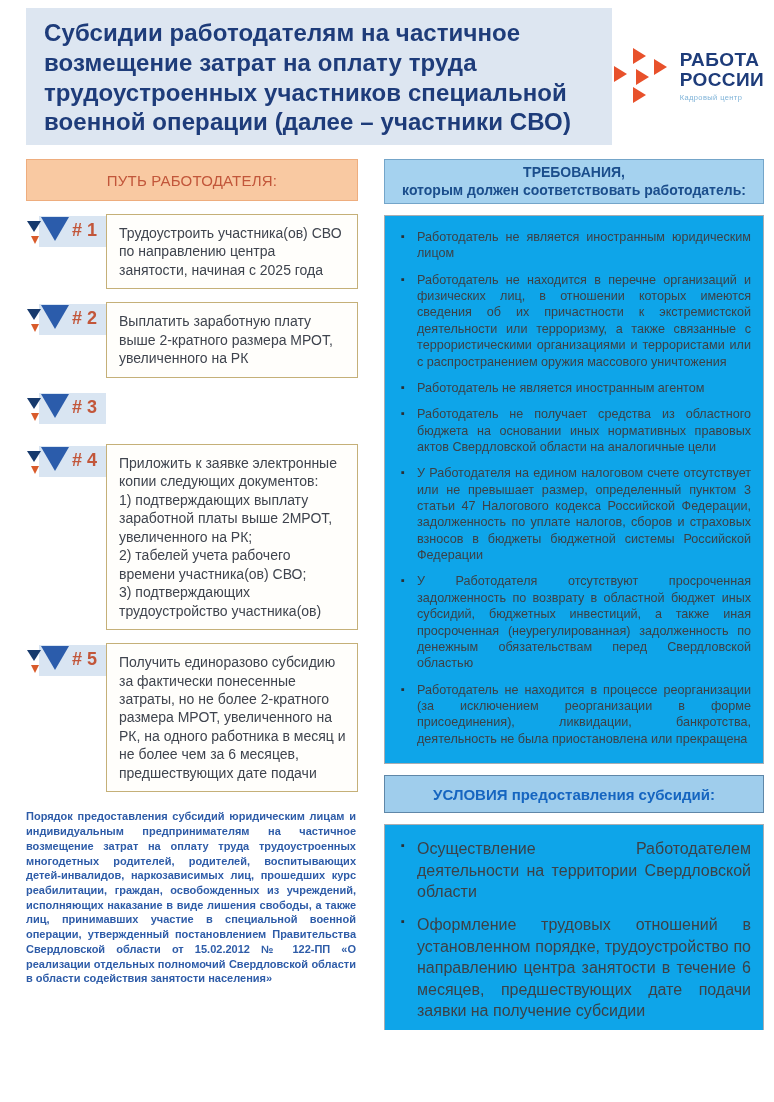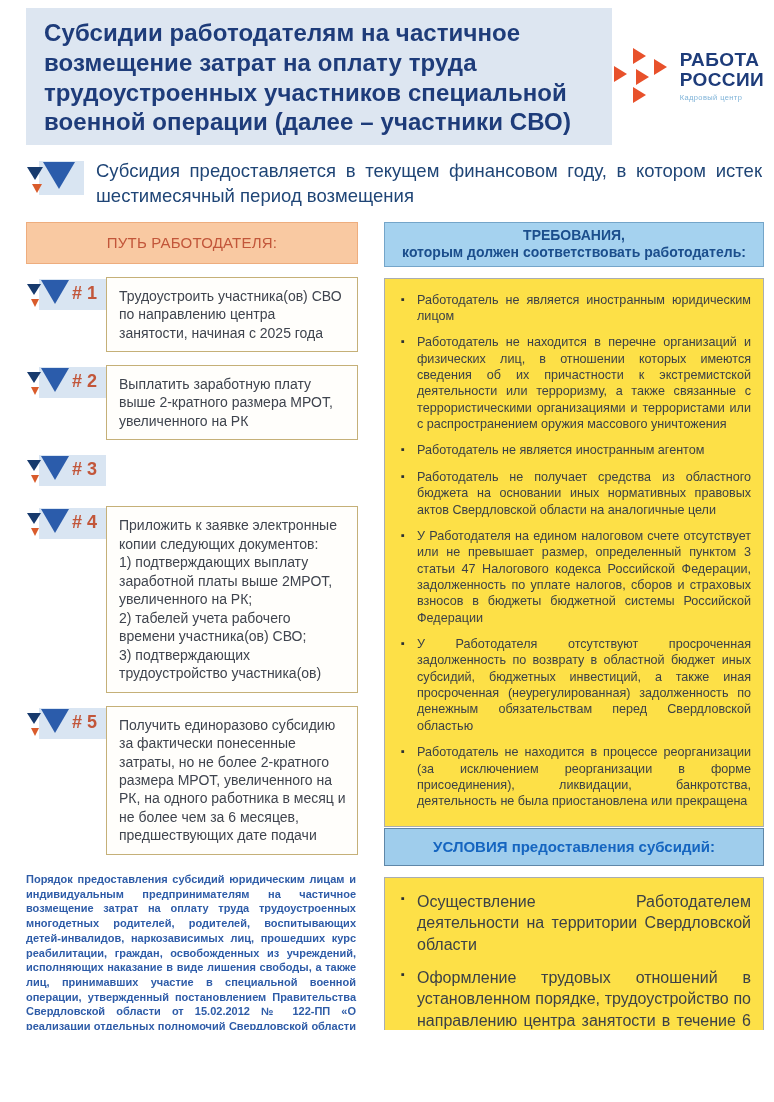--- a/index.html
+++ b/index.html
@@ -59,28 +59,28 @@
   .step-box { flex:1; background:#fffefb; border:1px solid #c5b078; padding:9px 10px 9px 12px;
       color:#3f444e; font-size:14px; line-height:1.32; white-space:pre-line; }
 
   .footnote { margin-top:17px; color:#2e5ca8; font-weight:700; font-size:11px;
       line-height:1.34; text-align:justify; padding-right:2px; }
 
   .right-header { background:#a5d2ef; border:1px solid #74a5c9; min-height:42px;
       display:flex; flex-direction:column; align-items:center; justify-content:center;
       color:#1b4e8c; font-weight:700; font-size:14px; line-height:1.25; text-align:center; padding:4px 6px; }
 
-  .req-box, .cond-box { background:#fde047; border:1px solid #a9adb2; padding:13px 12px 6px 12px; margin-top:11px; }
+  .req-box, .cond-box { background:#0ea5e9; border:1px solid #a9adb2; padding:13px 12px 6px 12px; margin-top:11px; }
   .req-box ul, .cond-box ul { list-style:none; }
   .req-box li, .cond-box li { position:relative; padding-left:20px; margin-bottom:10px;
       color:#3c4147; font-size:12.6px; line-height:1.3; text-align:justify; }
   .req-box li::before, .cond-box li::before { content:"▪"; position:absolute; left:4px; top:0;
       color:#2b2f33; font-size:11px; }
 
-  .cond-header { margin-top:1px; background:#9fcdec; border:1px solid #5f87a8; height:38px;
+  .cond-header { margin-top:11px; background:#9fcdec; border:1px solid #5f87a8; height:38px;
       display:flex; align-items:center; justify-content:center;
       color:#1565c0; font-weight:700; font-size:15px; }
   .cond-box li { font-size:16px; line-height:1.34; margin-bottom:12px; }
 </style>
 </head>
 <body>
 
 <div class="page">
 
   <div class="header-row">
@@ -99,31 +99,20 @@
         <div class="logo-text">
           <div>РАБОТА</div>
           <div>РОССИИ</div>
         </div>
         <div class="logo-sub">Кадровый центр</div>
       </span>
     </div>
   </div>
 
   <div class="intro">
-    <div class="intro-row">
-      <span class="tri-icon">
-        <span class="ic-bg"></span>
-          <span class="big"></span>
-          <span class="sm"></span>
-          <span class="or"></span>
-      </span>
-      <div class="intro-text">
-        <span>Субсидия предоставляется в текущем финансовом году, в котором истек шестимесячный период возмещения</span>
-      </div>
-    </div>
   </div>
 
   <div class="cols">
 
     <div class="col-left">
       <div class="left-header">ПУТЬ РАБОТОДАТЕЛЯ:</div>
 
       <div class="step-row">
         <span class="step-label">
           <span class="lbl-bg"></span>

